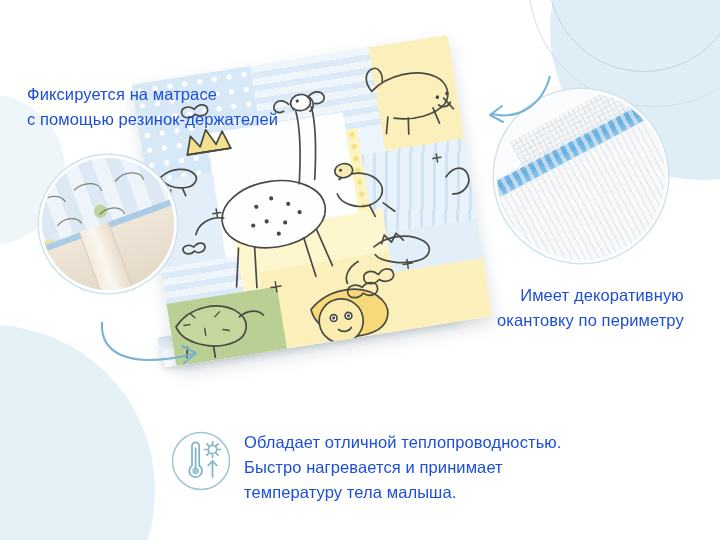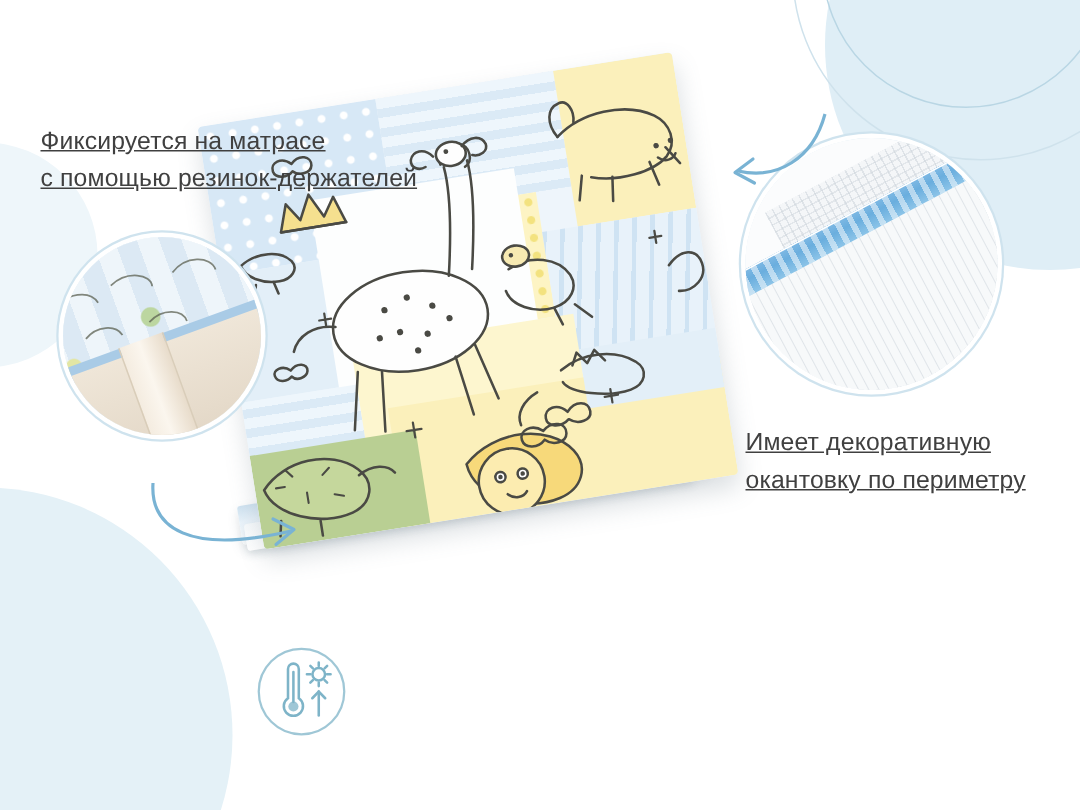--- a/index.html
+++ b/index.html
@@ -13,23 +13,23 @@
   
   .blob{position:absolute;border-radius:50%;background:#e8f2f7;}
   #blob-tr{width:300px;height:300px;right:-130px;top:-120px;background:#dfeef6;}
   #blob-bl{width:330px;height:330px;left:-175px;bottom:-115px;background:#e4f1f7;}
   #blob-bl2{width:150px;height:150px;left:-85px;top:95px;background:#eef6fa;}
   .hairline{position:absolute;border-radius:50%;border:1px solid #cfe2ec;background:transparent;}
   #hair-tr{width:250px;height:250px;right:-60px;top:-145px;}
   #hair-tr2{width:190px;height:190px;right:-20px;top:-120px;border-color:#b9d6e4;}
 
   
-  .txt{position:absolute;color:#404040;font-size:16.5px;line-height:25px;letter-spacing:.1px;white-space:pre-line;text-decoration:underline;}
+  .txt{position:absolute;color:#1d4ed8;font-size:16.5px;line-height:25px;letter-spacing:.1px;white-space:pre-line;}
   #txt-strap{left:27px;top:82px;}
-  #txt-edge{left:497px;top:283px;}
+  #txt-edge{left:497px;top:283px;text-align:right;}
   #txt-heat{left:244px;top:430px;}
 
   
   .inset{position:absolute;border-radius:50%;overflow:hidden;
          box-shadow:0 0 0 3px #ffffff, 0 0 0 4.5px #cfe3ee;}
   #inset-strap{left:42px;top:158px;width:132px;height:132px;}
   #inset-edge{left:497px;top:92px;width:168px;height:168px;}
   .inset .ph{position:absolute;inset:0;}
 
   
@@ -287,15 +287,18 @@
                M36.9 13.9 l1.7 1.7 M46.4 23.4 l1.7 1.7 M48.1 13.9 l-1.7 1.7 M38.6 23.4 l-1.7 1.7"></path>
       <path d="M42.5 47 V31"></path>
       <path d="M38.2 35.5 l4.3-4.5 4.3 4.5"></path>
     </g>
   </svg>
 
   <div class="txt" id="txt-strap">Фиксируется на матрасе
 с помощью резинок-держателей</div>
   <div class="txt" id="txt-edge">Имеет декоративную
 окантовку по периметру</div>
+  <div class="txt" id="txt-heat">Обладает отличной теплопроводностью.
+Быстро нагревается и принимает
+температуру тела малыша.</div>
 
 
 </div>
 
 </body></html>

